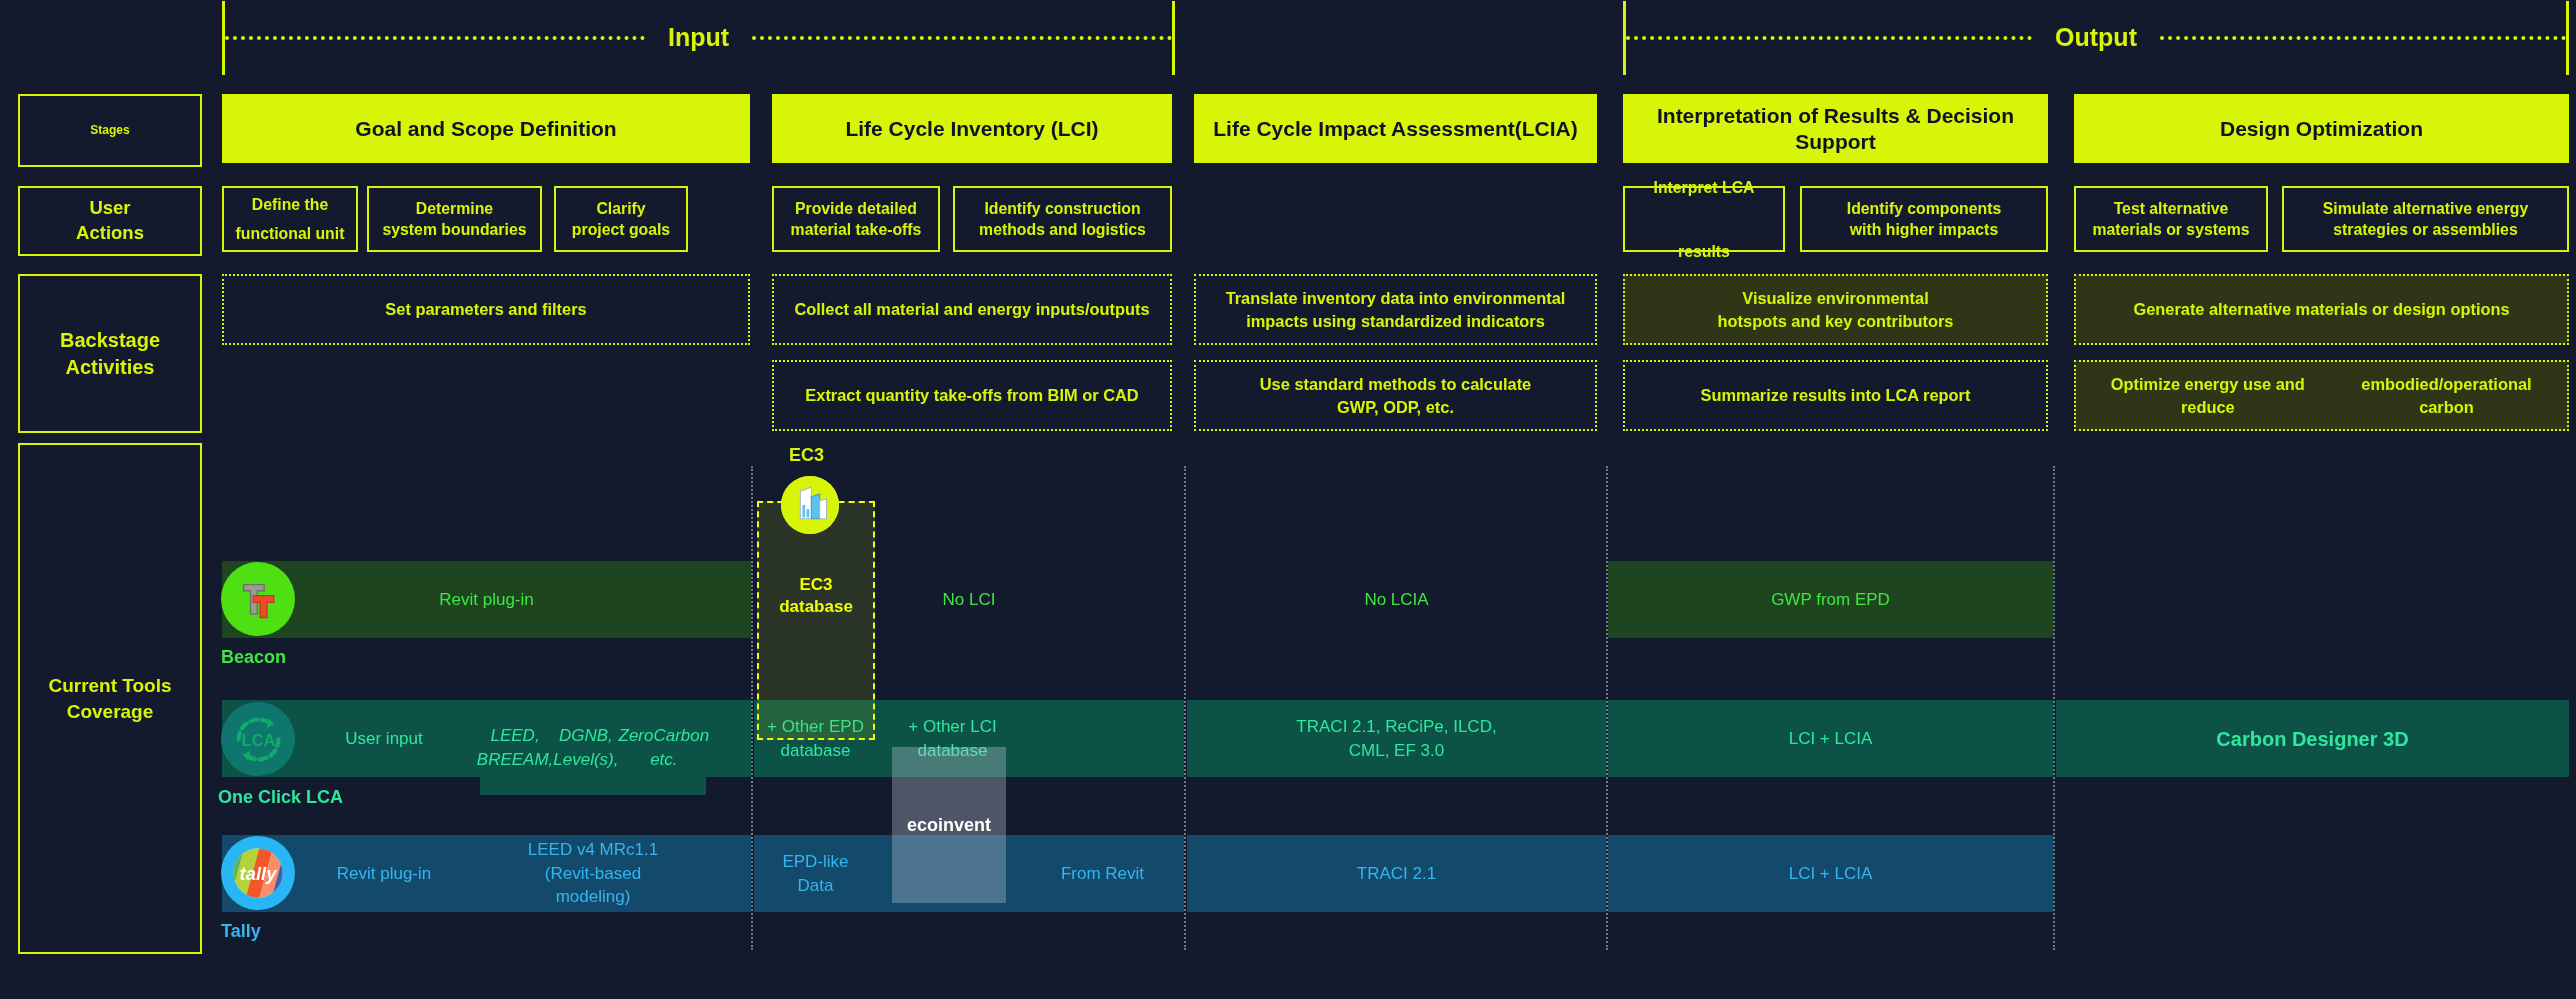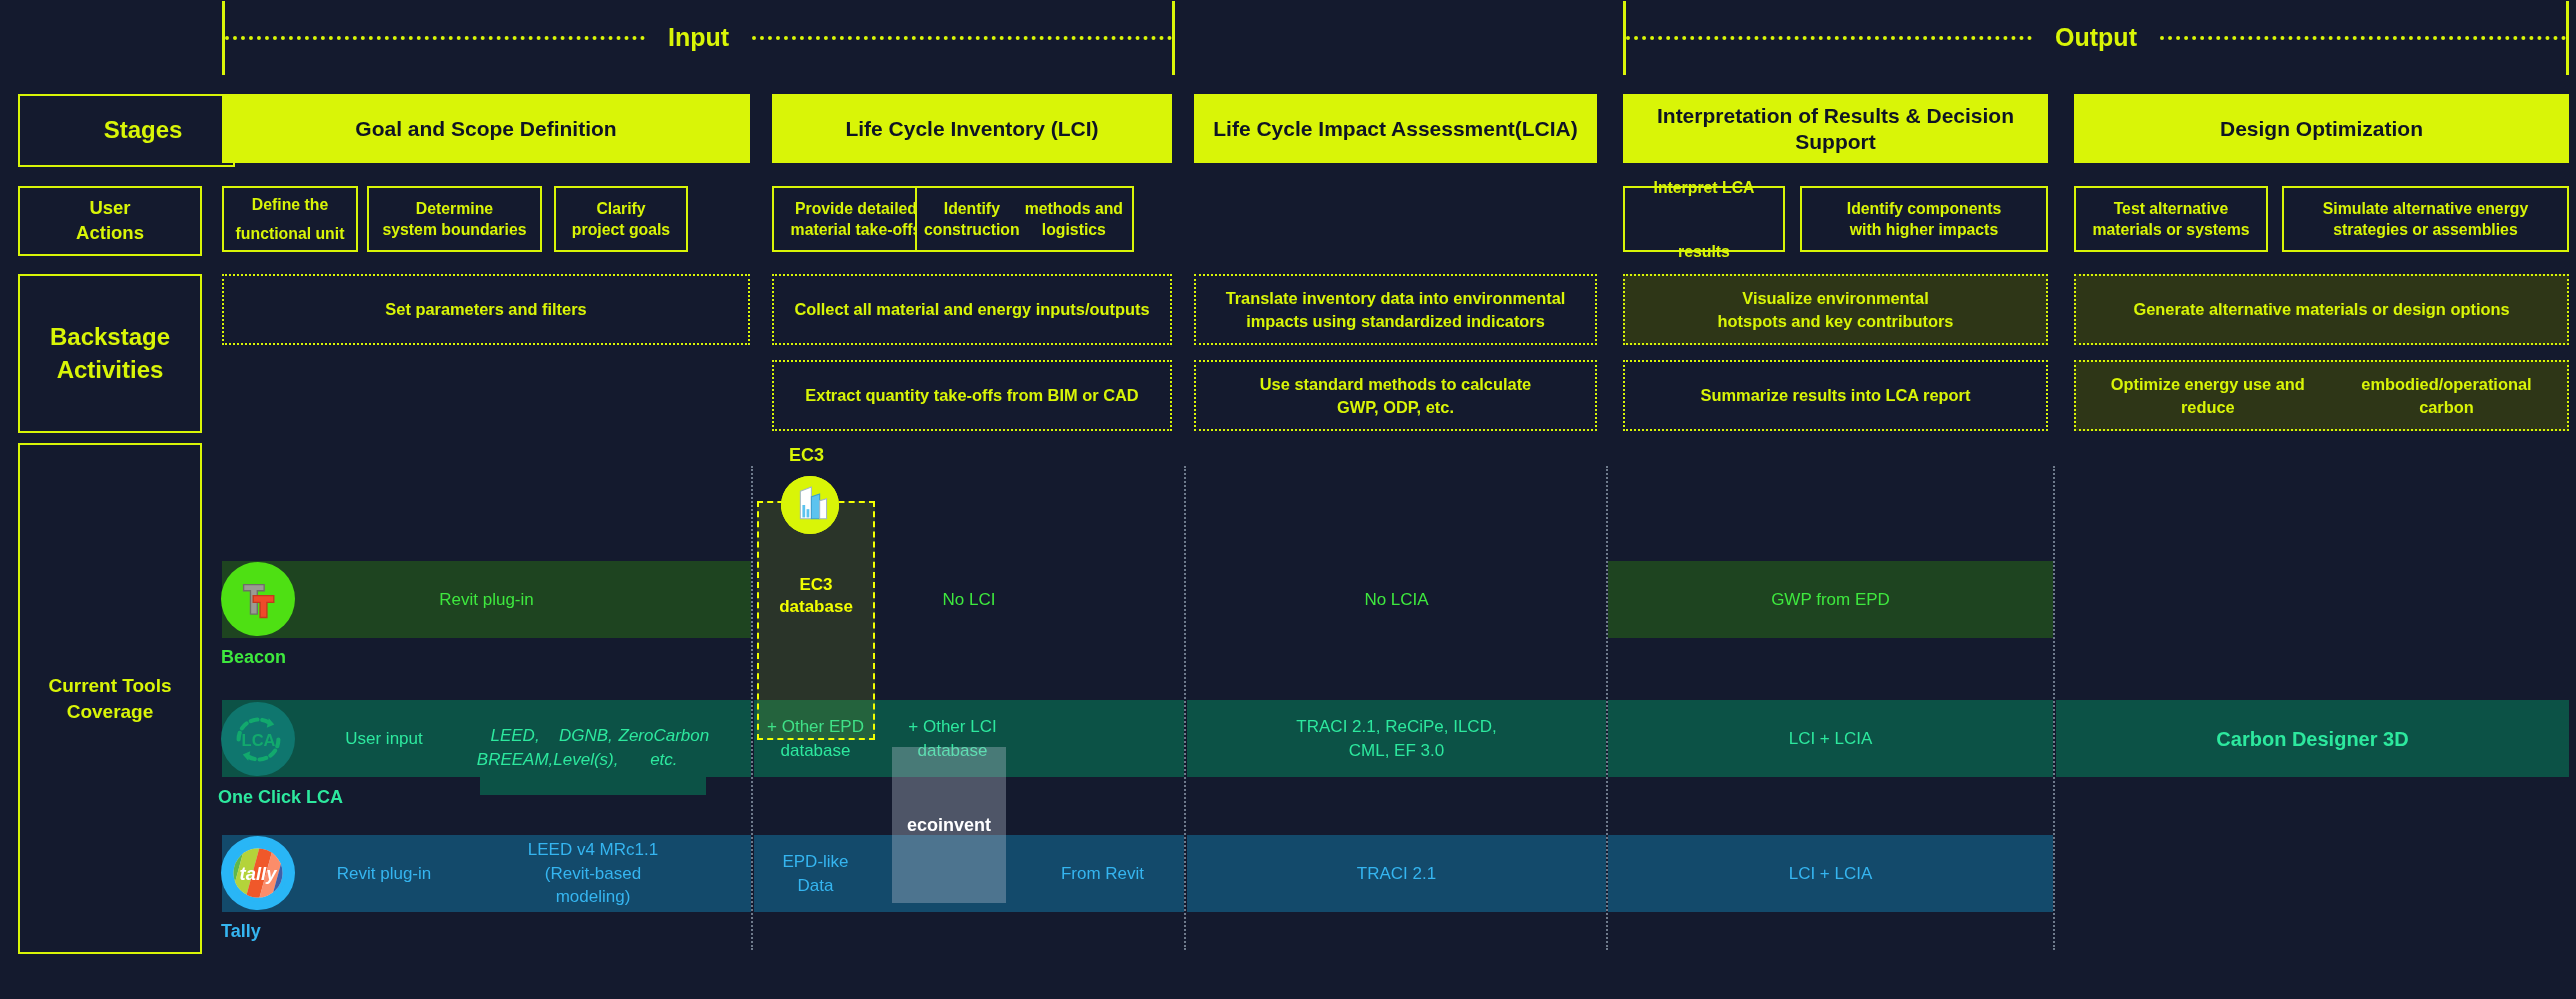--- a/index.html
+++ b/index.html
@@ -73,30 +73,30 @@
 </div>
 
 <div class="rail" style="left:1623px;top:0px;width:946px;">
   <div class="cap"></div>
   <div class="dots"></div>
   <div class="rlabel">Output</div>
   <div class="dots"></div>
   <div class="cap"></div>
 </div>
 
-<div class="lbl-box" style="left:18px;top:94px;width:180px;height:69px;font-size:24px;padding-left:33px;">
+<div class="lbl-box" style="left:18px;top:94px;width:180px;height:69px;font-size:12px;">
   <span>Stages</span>
 </div>
 
 <div class="lbl-box" style="left:18px;top:186px;width:180px;height:66px;font-size:18.5px;flex-direction:column;">
   <span>User</span>
   <span>Actions</span>
 </div>
 
-<div class="lbl-box" style="left:18px;top:274px;width:180px;height:155px;font-size:24px;flex-direction:column;">
+<div class="lbl-box" style="left:18px;top:274px;width:180px;height:155px;font-size:20px;flex-direction:column;">
   <span>Backstage</span>
   <span>Activities</span>
 </div>
 
 <div class="lbl-box" style="left:18px;top:443px;width:180px;height:507px;font-size:19px;flex-direction:column;">
   <span>Current Tools</span>
   <span>Coverage</span>
 </div>
 
 <div class="stage-chip" style="left:222px;top:94px;width:528px;height:69px;">
@@ -124,21 +124,21 @@
   <span>system boundaries</span>
 </div>
 <div class="ua-box" style="left:554px;top:186px;width:134px;height:66px;flex-direction:column;">
   <span>Clarify</span>
   <span>project goals</span>
 </div>
 <div class="ua-box" style="left:772px;top:186px;width:168px;height:66px;flex-direction:column;">
   <span>Provide detailed</span>
   <span>material take-offs</span>
 </div>
-<div class="ua-box" style="left:915px;top:186px;width:219px;height:66px;flex-direction:row;">
+<div class="ua-box" style="left:953px;top:186px;width:219px;height:66px;flex-direction:column;">
   <span>Identify construction</span>
   <span>methods and logistics</span>
 </div>
 <div class="ua-box" style="left:1623px;top:186px;width:162px;height:66px;flex-direction:column;gap:43px;">
   <span>Interpret LCA</span>
   <span>results</span>
 </div>
 <div class="ua-box" style="left:1800px;top:186px;width:248px;height:66px;flex-direction:column;">
   <span>Identify components</span>
   <span>with higher impacts</span>

